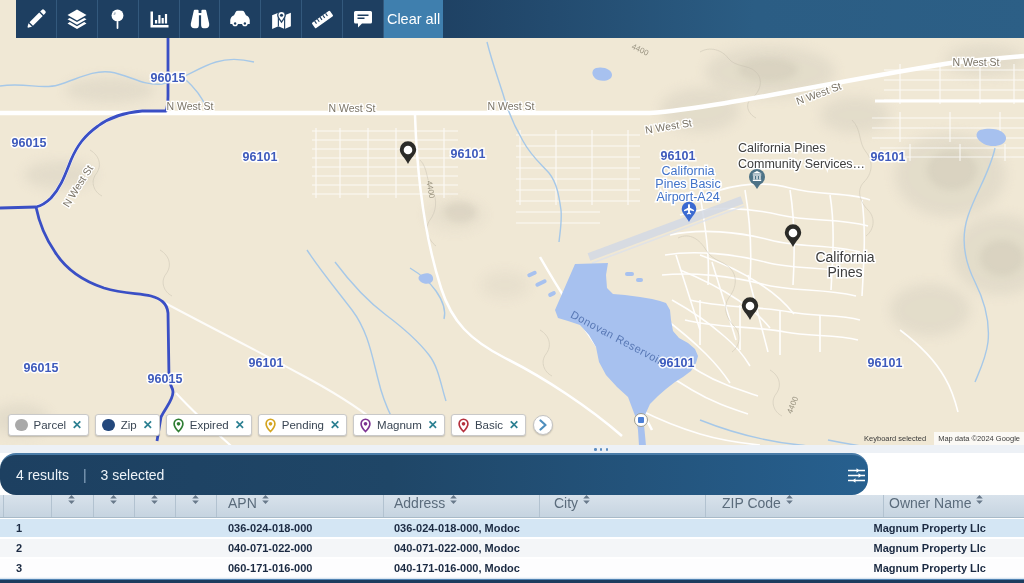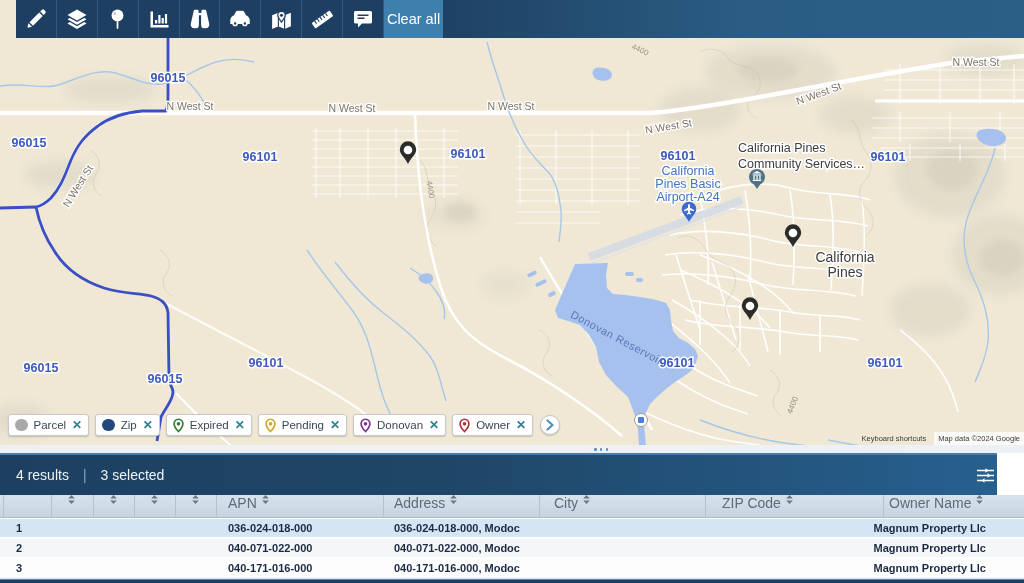--- a/index.html
+++ b/index.html
@@ -15,21 +15,21 @@
 .chip .lbl{font-size:11.5px;color:#3a4654;margin:0 6px 0 6px;}
 .chip .x{color:#2b7f91;font-size:12px;font-weight:bold;}
 .dot{width:12.5px;height:12.5px;border-radius:50%;}
 #chevcirc{width:20px;height:20px;border-radius:50%;border:1px solid #c2c2c2;background:#fff;display:flex;align-items:center;justify-content:center;box-shadow:0 1px 1.5px rgba(0,0,0,.18);margin-left:1px;}
 #attrib{position:absolute;right:0;top:432px;height:13px;display:flex;z-index:15;font-size:7.5px;color:#3a3a3a;align-items:center;}
 #attrib .ks{padding:0 8px;}
 #attrib .md{background:rgba(255,255,255,.75);padding:0 4px 0 4px;height:13px;display:flex;align-items:center;}
 #mapstrip{position:absolute;left:0;top:445px;width:1024px;height:8px;background:#edf1f6;z-index:15;}
 #scrdots{position:absolute;left:594px;top:448px;width:14px;height:3px;z-index:16;display:flex;justify-content:space-between;}
 #scrdots i{width:2.5px;height:2.5px;border-radius:50%;background:#5b8cc0;}
-#resbar{position:absolute;left:0;top:453px;width:997px;height:42px;background:linear-gradient(90deg,#1d4061 0%,#1f4667 45%,#27608f 100%);border-top:2px solid #4a7ca8;color:#eef3f8;font-size:14px;display:flex;align-items:center;}
+#resbar{position:absolute;left:0;top:453px;width:868px;height:42px;background:linear-gradient(90deg,#1d4061 0%,#1f4667 45%,#27608f 100%);border-top:2px solid #4a7ca8;color:#eef3f8;font-size:14px;display:flex;align-items:center;border-radius:16px;}
 #resbar .sep{color:#8aa6c0;margin:0 14px 0 14px;}
 #tblhead{position:absolute;left:0;top:495px;width:1024px;height:23px;background:linear-gradient(#d8e2eb,#c6d4e0);border-bottom:1px solid #a8bac8;display:flex;color:#5b6c7c;font-size:14px;}
 .hc{display:flex;border-right:1px solid #b2c2d0;height:100%;}
 .hc .sort{margin-left:5px;}
 .row{position:absolute;left:0;width:1024px;height:18px;display:flex;font-size:11px;font-weight:bold;color:#1b2a42;align-items:center;}
 .cell{height:100%;display:flex;align-items:center;}
 #botline{position:absolute;left:0;top:577px;width:1024px;height:6px;background:linear-gradient(#f4f7fa 0%,#f4f7fa 24%,#5d8fc0 30%,#4a7cab 50%,#1c3d5f 58%,#1c3d5f 100%);}
 </style>
 </head>
 <body>
@@ -342,46 +342,46 @@
           <circle cx="6" cy="6.2" r="2" fill="#d4a520"></circle>
         </svg>
         <span class="lbl">Pending</span>
         <span class="x">✕</span>
       </div>
     <div class="chip">
         <svg width="11" height="15" viewBox="0 0 12 16">
           <path d="M6,1.2 C3.3,1.2 1.2,3.3 1.2,6 C1.2,9.6 6,14.6 6,14.6 C6,14.6 10.8,9.6 10.8,6 C10.8,3.3 8.7,1.2 6,1.2 Z" fill="#fff" stroke="#7d3292" stroke-width="1.8"></path>
           <circle cx="6" cy="6.2" r="2" fill="#7d3292"></circle>
         </svg>
-        <span class="lbl">Donovan</span>
+        <span class="lbl">Magnum</span>
         <span class="x">✕</span>
       </div>
     <div class="chip">
         <svg width="11" height="15" viewBox="0 0 12 16">
           <path d="M6,1.2 C3.3,1.2 1.2,3.3 1.2,6 C1.2,9.6 6,14.6 6,14.6 C6,14.6 10.8,9.6 10.8,6 C10.8,3.3 8.7,1.2 6,1.2 Z" fill="#fff" stroke="#b5303d" stroke-width="1.8"></path>
           <circle cx="6" cy="6.2" r="2" fill="#b5303d"></circle>
         </svg>
-        <span class="lbl">Owner</span>
+        <span class="lbl">Basic</span>
         <span class="x">✕</span>
       </div>
     <div id="chevcirc">
         <svg width="10" height="12" viewBox="0 0 10 12">
           <path d="M2.5,1.5 L7.5,6 L2.5,10.5" stroke="#4f8fbe" stroke-width="2.2" fill="none" stroke-linecap="round" stroke-linejoin="round"></path>
         </svg>
       </div>
   </div>
 
   <div id="mapstrip"></div>
     <div id="scrdots">
       <i></i>
       <i></i>
       <i></i>
     </div>
   <div id="attrib">
-      <span class="ks">Keyboard shortcuts</span>
+      <span class="ks">Keyboard selected</span>
       <span class="md">Map data ©2024 Google</span>
     </div>
 
   <div id="resbar">
     <span style="margin-left:16px;">4 results</span>
       <span class="sep">|</span>
       <span>3 selected</span>
     <svg style="margin-left:auto;margin-right:3px;" width="17" height="17" viewBox="0 0 17 17">
         <g stroke="#fff" stroke-width="1.6">
           <path d="M0,3.5 H17 M0,8.5 H17 M0,13.5 H17"></path>
@@ -453,19 +453,19 @@
   <div class="row" style="top:538.5px;background:#f4f6f8;">
     <div class="cell" style="width:16px;"></div>
     <div class="cell" style="width:212px;">2</div>
     <div class="cell" style="width:166px;">040-071-022-000</div>
     <div class="cell" style="width:292px;">040-071-022-000, Modoc</div>
     <div class="cell" style="width:300px;justify-content:flex-end;">Magnum Property Llc</div>
   </div>
   <div class="row" style="top:558.5px;background:#fdfdfe;">
     <div class="cell" style="width:16px;"></div>
     <div class="cell" style="width:212px;">3</div>
-    <div class="cell" style="width:166px;">040-171-016-000</div>
+    <div class="cell" style="width:166px;">060-171-016-000</div>
     <div class="cell" style="width:292px;">040-171-016-000, Modoc</div>
     <div class="cell" style="width:300px;justify-content:flex-end;">Magnum Property Llc</div>
   </div>
 
   <div id="botline"></div>
 </div>
 
 </body></html>

